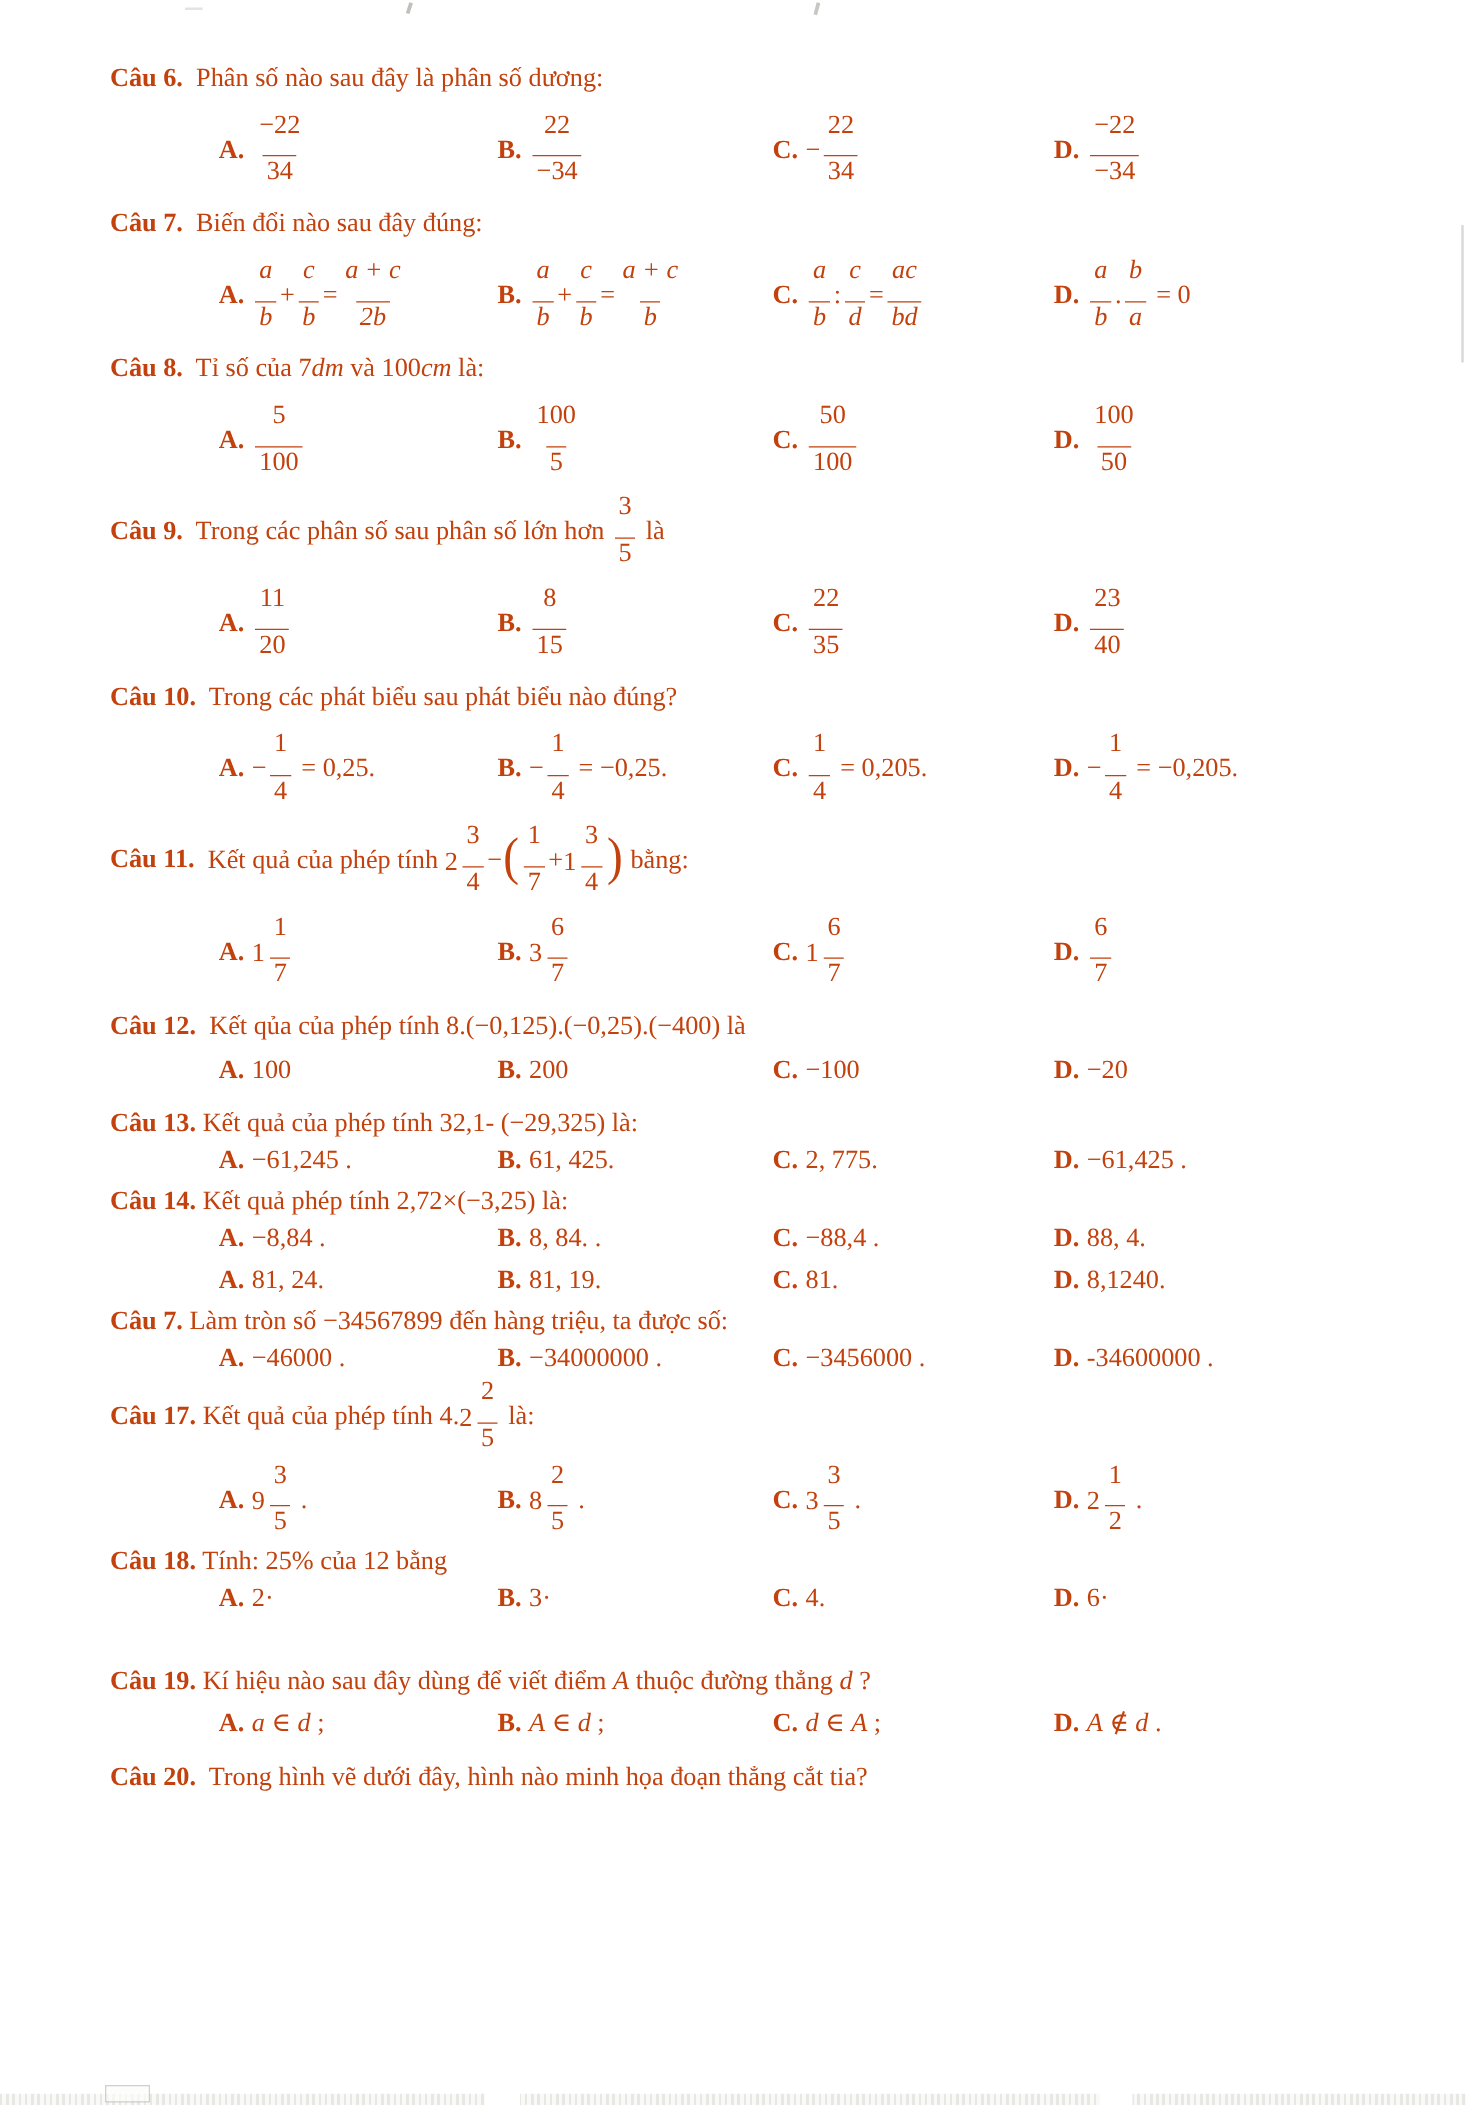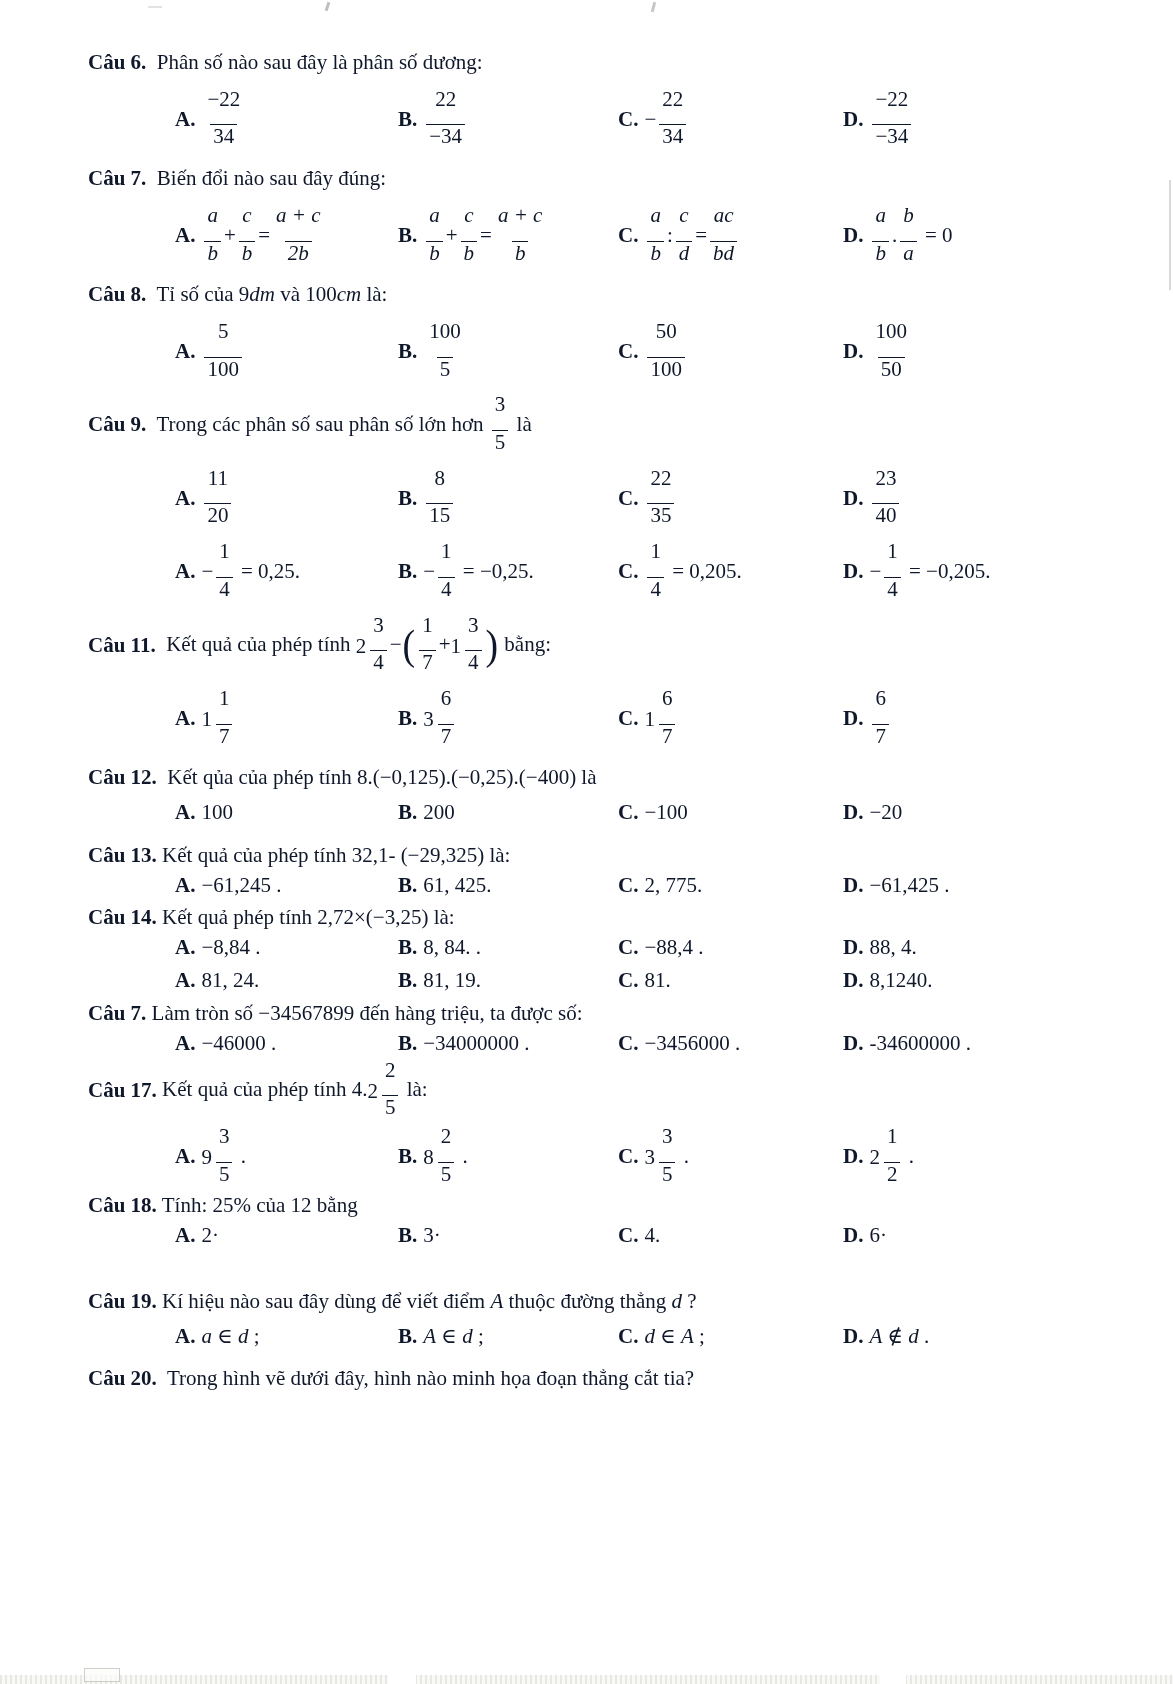--- a/index.html
+++ b/index.html
@@ -4,21 +4,21 @@
 <title>Scanned math multiple-choice test page</title>
 <style>
   html,body{margin:0;padding:0;background:#ffffff;}
   .page{
     position:relative;
     width:1173px;
     height:1684px;
     background:#ffffff;
     overflow:hidden;
     font-family:"Liberation Serif","DejaVu Serif",serif;
-    color:#0f172a;
+    color:#c2410c;
   }
   .content{
     position:absolute;
     left:88px; top:48px; right:52px;
     font-size:21px;
     line-height:1.42;
   }
   .q{margin-bottom:13px;}
   .q.compact{margin-bottom:3px;}
   .q.space-before{margin-top:36px;}
@@ -90,38 +90,39 @@
       <section class="q">
         <div class="stem"><b class="qlabel">Câu 7.</b><span class="stem-body"><span class="run">  Biến đổi nào sau đây đúng:</span></span></div>
         <div class="opts tall">
           <div class="opt"><b class="okey">A.</b><span class="oval"><span class="frac it"><span class="num">a</span><span class="den">b</span></span><span class="run">+</span><span class="frac it"><span class="num">c</span><span class="den">b</span></span><span class="run">=</span><span class="frac it"><span class="num">a + c</span><span class="den">2b</span></span></span></div>
           <div class="opt"><b class="okey">B.</b><span class="oval"><span class="frac it"><span class="num">a</span><span class="den">b</span></span><span class="run">+</span><span class="frac it"><span class="num">c</span><span class="den">b</span></span><span class="run">=</span><span class="frac it"><span class="num">a + c</span><span class="den">b</span></span></span></div>
           <div class="opt"><b class="okey">C.</b><span class="oval"><span class="frac it"><span class="num">a</span><span class="den">b</span></span><span class="run">:</span><span class="frac it"><span class="num">c</span><span class="den">d</span></span><span class="run">=</span><span class="frac it"><span class="num">ac</span><span class="den">bd</span></span></span></div>
           <div class="opt"><b class="okey">D.</b><span class="oval"><span class="frac it"><span class="num">a</span><span class="den">b</span></span><span class="run">.</span><span class="frac it"><span class="num">b</span><span class="den">a</span></span><span class="run"> = 0</span></span></div>
         </div>
       </section>
       <section class="q">
-        <div class="stem"><b class="qlabel">Câu 8.</b><span class="stem-body"><span class="run">  Tỉ số của 9</span><span class="mathvar">dm</span><span class="run"> và 100</span><span class="mathvar">cm</span><span class="run"> là:</span></span></div>
+        <div class="stem"><b class="qlabel">Câu 8.</b><span class="stem-body"><span class="run">  Tỉ số của 7</span><span class="mathvar">dm</span><span class="run"> và 100</span><span class="mathvar">cm</span><span class="run"> là:</span></span></div>
         <div class="opts tall">
           <div class="opt"><b class="okey">A.</b><span class="oval"><span class="frac"><span class="num">5</span><span class="den">100</span></span></span></div>
           <div class="opt"><b class="okey">B.</b><span class="oval"><span class="frac"><span class="num">100</span><span class="den">5</span></span></span></div>
           <div class="opt"><b class="okey">C.</b><span class="oval"><span class="frac"><span class="num">50</span><span class="den">100</span></span></span></div>
           <div class="opt"><b class="okey">D.</b><span class="oval"><span class="frac"><span class="num">100</span><span class="den">50</span></span></span></div>
         </div>
       </section>
       <section class="q">
         <div class="stem"><b class="qlabel">Câu 9.</b><span class="stem-body"><span class="run">  Trong các phân số sau phân số lớn hơn </span><span class="frac"><span class="num">3</span><span class="den">5</span></span><span class="run"> là</span></span></div>
         <div class="opts tall">
           <div class="opt"><b class="okey">A.</b><span class="oval"><span class="frac"><span class="num">11</span><span class="den">20</span></span></span></div>
           <div class="opt"><b class="okey">B.</b><span class="oval"><span class="frac"><span class="num">8</span><span class="den">15</span></span></span></div>
           <div class="opt"><b class="okey">C.</b><span class="oval"><span class="frac"><span class="num">22</span><span class="den">35</span></span></span></div>
           <div class="opt"><b class="okey">D.</b><span class="oval"><span class="frac"><span class="num">23</span><span class="den">40</span></span></span></div>
         </div>
       </section>
       <section class="q">
+        <div class="stem"><b class="qlabel">Câu 10.</b><span class="stem-body"><span class="run">  Trong các phát biểu sau phát biểu nào đúng?</span></span></div>
         <div class="opts tall">
           <div class="opt"><b class="okey">A.</b><span class="oval"><span class="run">−</span><span class="frac"><span class="num">1</span><span class="den">4</span></span><span class="run"> = 0,25.</span></span></div>
           <div class="opt"><b class="okey">B.</b><span class="oval"><span class="run">−</span><span class="frac"><span class="num">1</span><span class="den">4</span></span><span class="run"> = −0,25.</span></span></div>
           <div class="opt"><b class="okey">C.</b><span class="oval"><span class="frac"><span class="num">1</span><span class="den">4</span></span><span class="run"> = 0,205.</span></span></div>
           <div class="opt"><b class="okey">D.</b><span class="oval"><span class="run">−</span><span class="frac"><span class="num">1</span><span class="den">4</span></span><span class="run"> = −0,205.</span></span></div>
         </div>
       </section>
       <section class="q">
         <div class="stem"><b class="qlabel">Câu 11.</b><span class="stem-body"><span class="run">  Kết quả của phép tính </span><span class="mixed"><span class="whole">2</span><span class="frac"><span class="num">3</span><span class="den">4</span></span></span><span class="run">−</span><span class="bigp">(</span><span class="frac"><span class="num">1</span><span class="den">7</span></span><span class="run">+</span><span class="mixed"><span class="whole">1</span><span class="frac"><span class="num">3</span><span class="den">4</span></span></span><span class="bigp">)</span><span class="run"> bằng:</span></span></div>
         <div class="opts tall">

